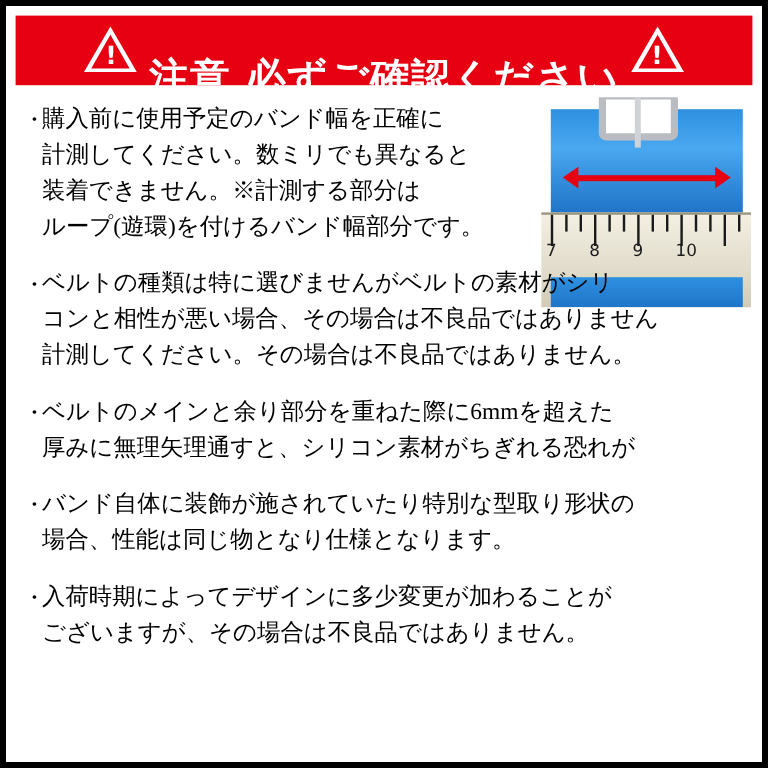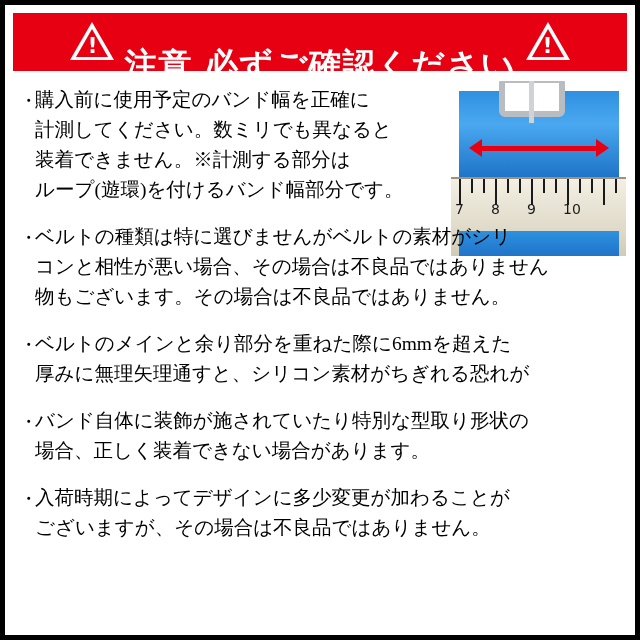--- a/index.html
+++ b/index.html
@@ -273,37 +273,37 @@
         <span class="line">装着できません。※計測する部分は</span>
         <span class="line">ループ(遊環)を付けるバンド幅部分です。</span>
       </div>
     </div>
 
     <div class="para">
       <div class="bullet">・</div>
       <div class="ptext">
         <span class="line">ベルトの種類は特に選びませんがベルトの素材がシリ</span>
         <span class="line">コンと相性が悪い場合、その場合は不良品ではありません</span>
-        <span class="line">物もございます。その場合は不良品ではありません。</span>
+        <span class="line">計測してください。その場合は不良品ではありません。</span>
       </div>
     </div>
 
     <div class="para">
       <div class="bullet">・</div>
       <div class="ptext">
         <span class="line">ベルトのメインと余り部分を重ねた際に6mmを超えた</span>
         <span class="line">厚みに無理矢理通すと、シリコン素材がちぎれる恐れが</span>
       </div>
     </div>
 
     <div class="para">
       <div class="bullet">・</div>
       <div class="ptext">
         <span class="line">バンド自体に装飾が施されていたり特別な型取り形状の</span>
-        <span class="line">場合、正しく装着できない場合があります。</span>
+        <span class="line">場合、性能は同じ物となり仕様となります。</span>
       </div>
     </div>
 
     <div class="para">
       <div class="bullet">・</div>
       <div class="ptext">
         <span class="line">入荷時期によってデザインに多少変更が加わることが</span>
         <span class="line">ございますが、その場合は不良品ではありません。</span>
       </div>
     </div>

